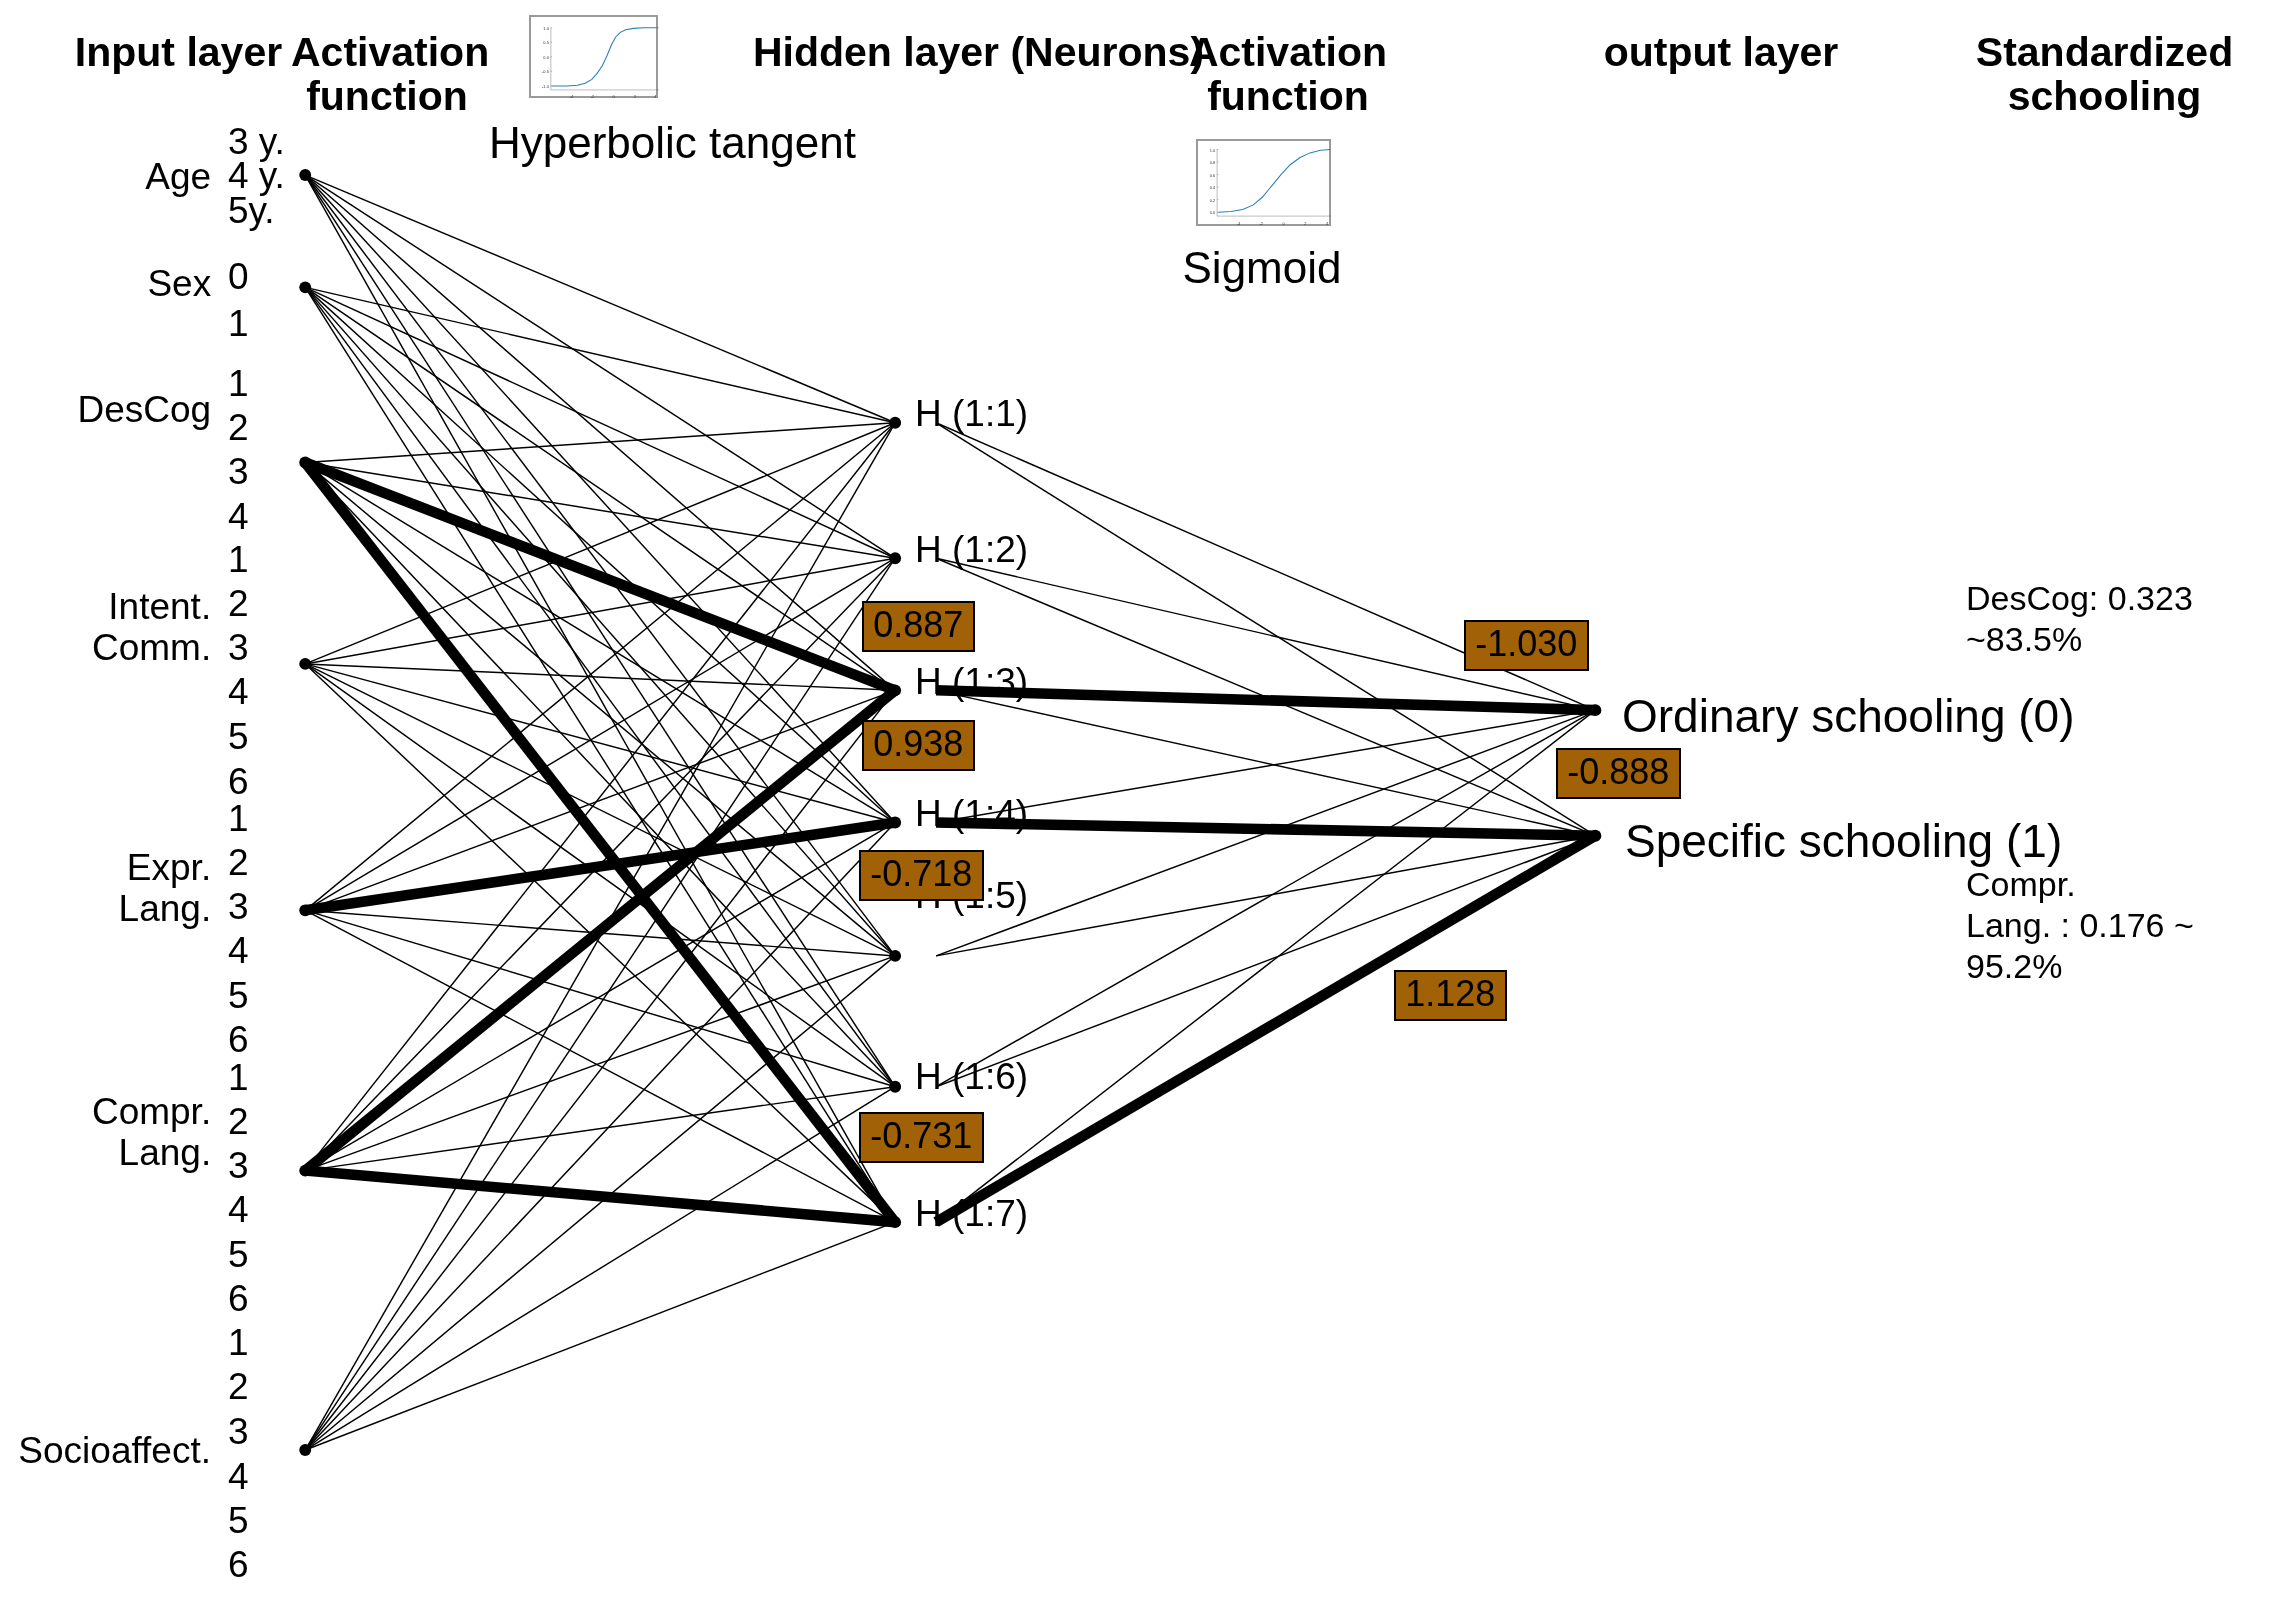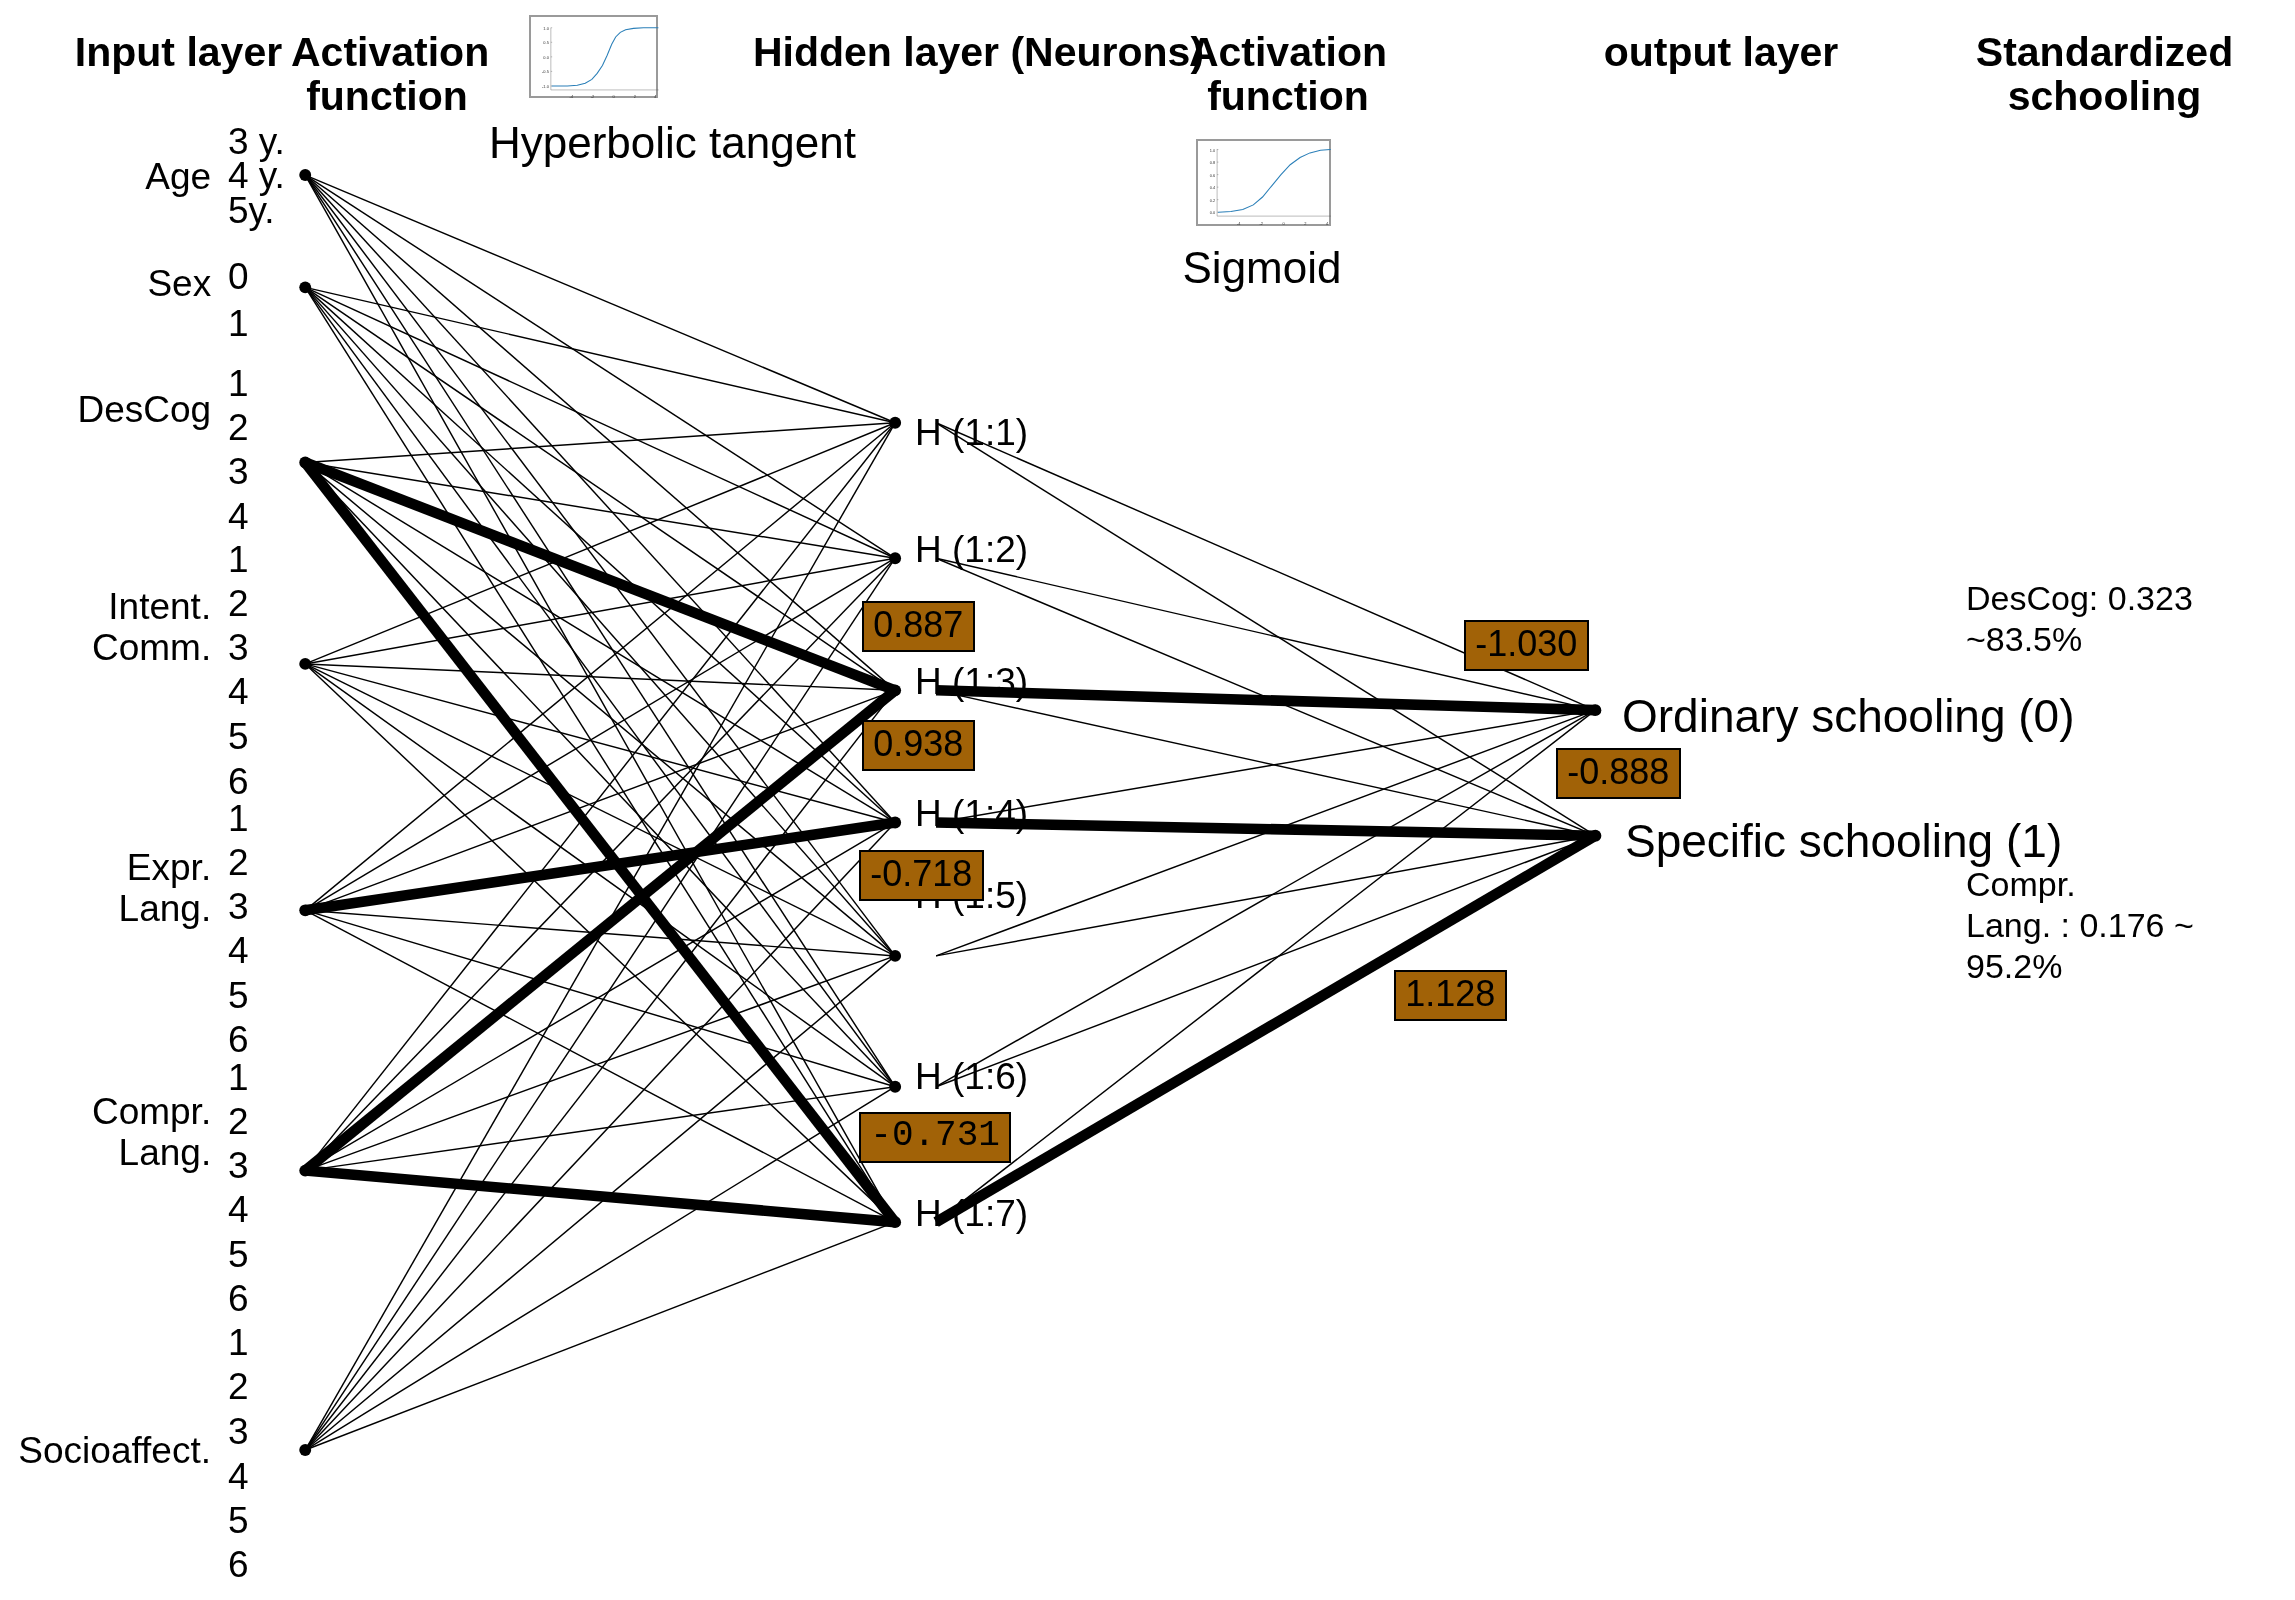--- a/index.html
+++ b/index.html
@@ -226,32 +226,32 @@
       <div class="lvl" style="left: 228px; top: 1236px;">5</div>
       <div class="lvl" style="left: 228px; top: 1280px;">6</div>
       <div class="lvl" style="left: 228px; top: 1324px;">1</div>
       <div class="lvl" style="left: 228px; top: 1368px;">2</div>
       <div class="lvl" style="left: 228px; top: 1413px;">3</div>
       <div class="lvl" style="left: 228px; top: 1458px;">4</div>
       <div class="lvl" style="left: 228px; top: 1502px;">5</div>
       <div class="lvl" style="left: 228px; top: 1546px;">6</div>
     </div>
 
-  <div class="hnode" style="left:915px;top:393px;margin-top:19px;">H (1:1)</div>
+  <div class="hnode" style="left:915px;top:393px;">H (1:1)</div>
   <div class="hnode" style="left:915px;top:529px;">H (1:2)</div>
   <div class="hnode" style="left:915px;top:661px;">H (1:3)</div>
   <div class="hnode" style="left:915px;top:793px;">H (1:4)</div>
   <div class="hnode" style="left:915px;top:875px;">H (1:5)</div>
   <div class="hnode" style="left:915px;top:1056px;">H (1:6)</div>
   <div class="hnode" style="left:915px;top:1193px;">H (1:7)</div>
 
   <div class="wbox" style="left:862px;top:601px;">0.887</div>
   <div class="wbox" style="left:862px;top:720px;">0.938</div>
   <div class="wbox" style="left:859px;top:850px;">-0.718</div>
-  <div class="wbox" style="left:859px;top:1112px;font-family:Liberation Mono, monospace;">-0.731</div>
+  <div class="wbox" style="left:859px;top:1112px;">-0.731</div>
 
   <div class="wbox" style="left:1464px;top:620px;">-1.030</div>
   <div class="wbox" style="left:1556px;top:748px;">-0.888</div>
   <div class="wbox" style="left:1394px;top:970px;">1.128</div>
 
   <div class="onode" style="left:1622px;top:689px;">Ordinary schooling  (0)</div>
   <div class="onode" style="left:1625px;top:814px;">Specific schooling  (1)</div>
 
   <div class="imp" style="left:1966px;top:578px;width:330px;">DesCog: 0.323 ~83.5%</div>
   <div class="imp" style="left:1966px;top:864px;width:330px;">Compr.

